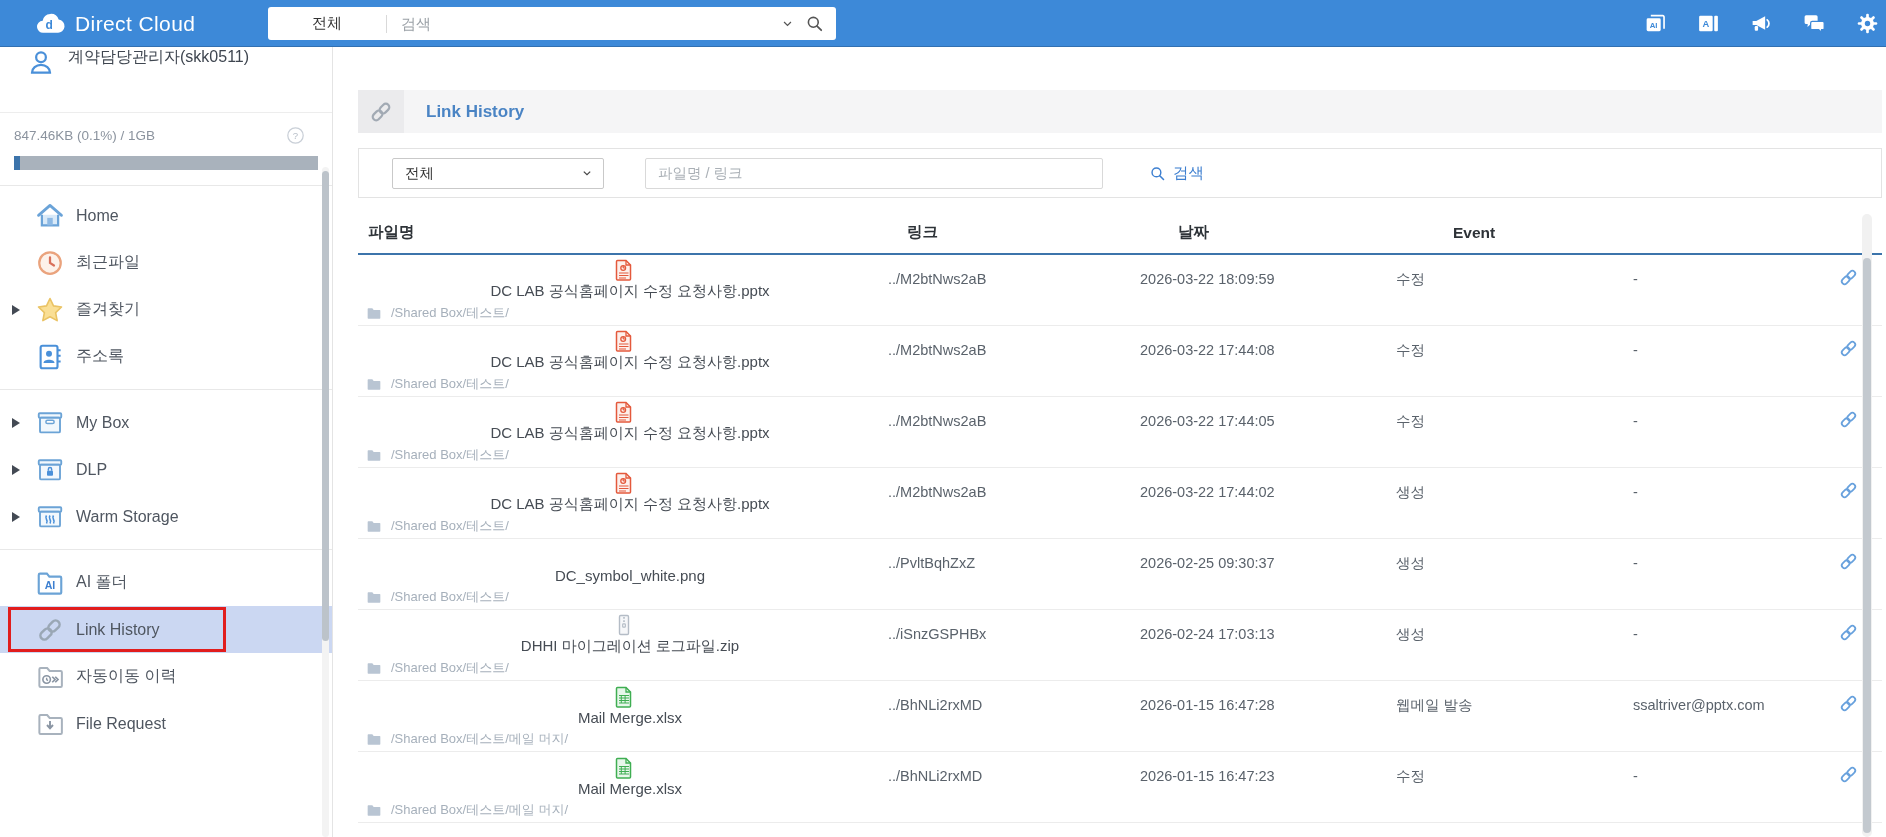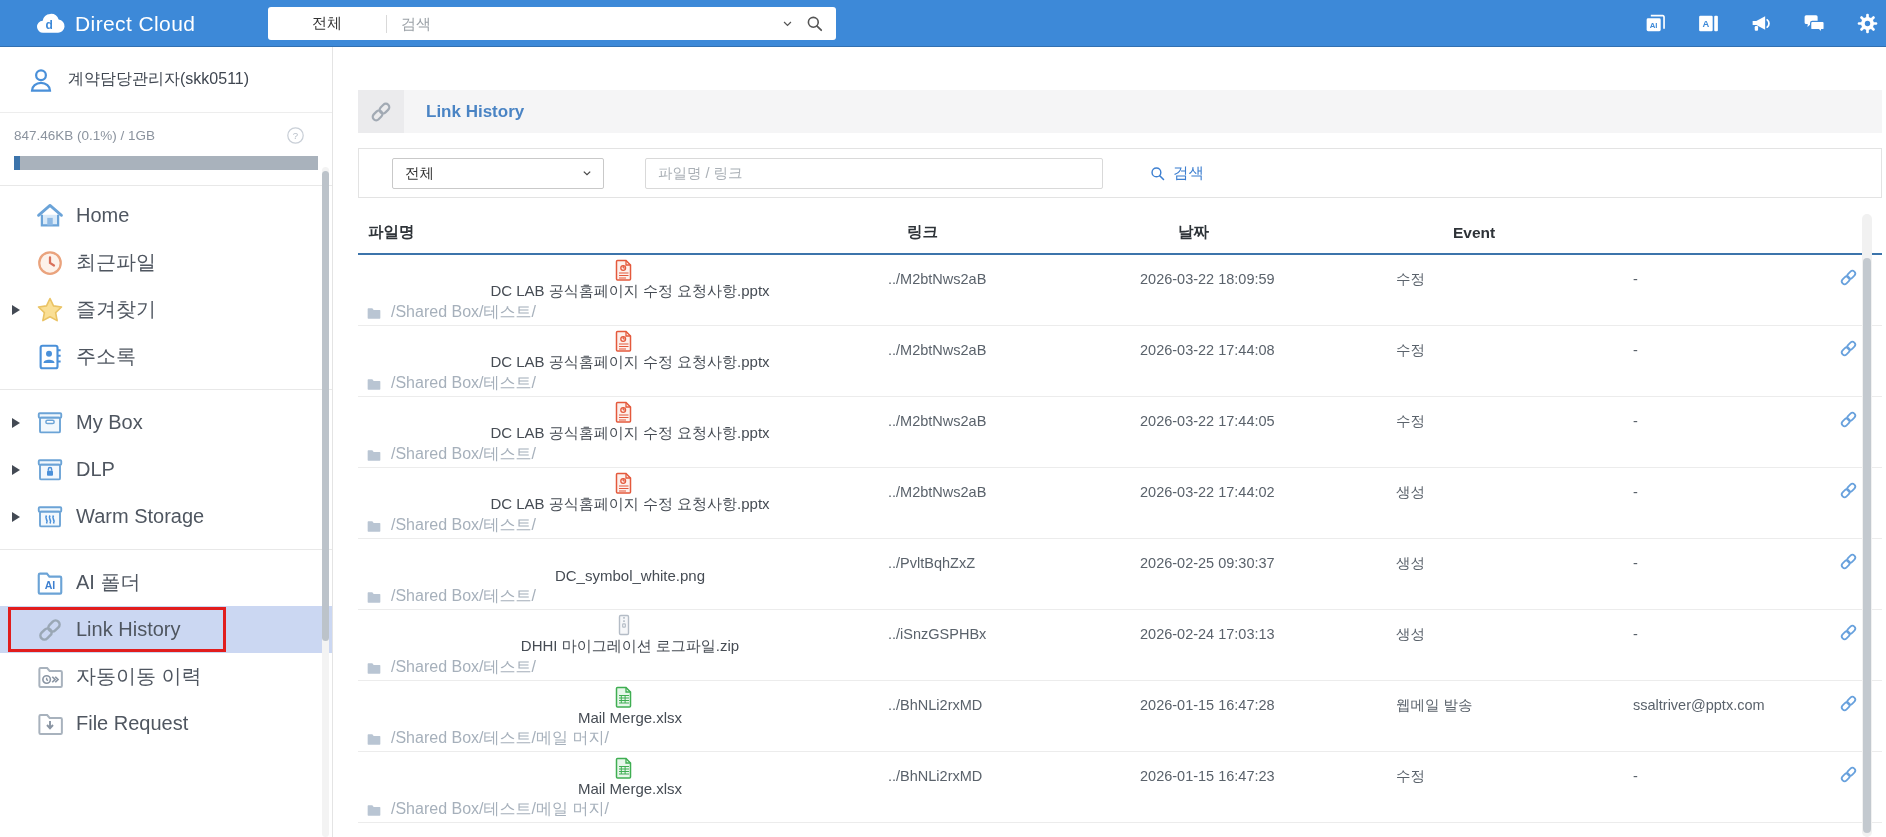--- a/index.html
+++ b/index.html
@@ -21,38 +21,38 @@
   .search-input{flex:1; border:none; outline:none; font-size:15px; color:#333; padding:0 10px 0 14px; height:100%; background:transparent;}
   .search-input::placeholder{color:#9aa0a6;}
   .search-caret{width:15px; height:15px; color:#555; margin-right:10px; cursor:pointer;}
   .search-mag{width:19px; height:19px; color:#555; margin-right:12px; cursor:pointer;}
   .topbar-icons{position:absolute; right:6px; top:0; height:47px; display:flex; align-items:center; gap:28px;}
   .tb-icon{width:25px; height:25px; cursor:pointer; display:inline-flex;}
   .tb-icon svg{width:100%; height:100%;}
 
   
   .sidebar{position:absolute; left:0; top:47px; width:333px; height:790px; background:#fff; border-right:1px solid #e4e4e4;}
-  .user-row{height:66px; display:flex; align-items:center; gap:12px; padding-left:26px; border-bottom:1px solid #ededed;}
+  .user-row{height:66px; display:flex; align-items:flex-start; gap:12px; padding-left:26px; border-bottom:1px solid #ededed;}
   .user-row .svg30{width:30px; height:30px;}
   .user-name{font-size:16px; color:#3f4650;}
   .storage-row{display:flex; align-items:center; justify-content:space-between; padding:12px 26px 0 14px;}
   .storage-text{font-size:13.5px; color:#8b939e;}
   .help-icon{width:21px; height:21px; cursor:pointer;}
   .progress{position:relative; margin:10px 14px 0 14px; height:14px; background:#a9b2bc;}
   .progress-fill{position:absolute; left:0; top:0; bottom:0; background:#3c74ab;}
   .side-sep{border-top:1px solid #e8e8e8; margin-top:15px;}
   .nav{padding-top:6px;}
   .nav-item{position:relative; height:47px; display:flex; align-items:center; cursor:pointer;}
   .nav-item.selected{background:var(--selbg);}
   .nav-item.selected::after{content:""; position:absolute; left:8px; top:1px; bottom:1px; width:212px; border:3px solid var(--selborder); pointer-events:none;}
   .arrow{width:9px; margin-left:12px; display:inline-block;}
   .arrow.on::before{content:""; display:block; width:0; height:0; border-top:5px solid transparent; border-bottom:5px solid transparent; border-left:8px solid #434a54;}
   .nav-icon{width:30px; height:30px; margin-left:14px; display:inline-flex;}
   .nav-icon svg{width:100%; height:100%;}
-  .nav-label{margin-left:11px; font-size:20px; color:#4f5660;}
+  .nav-label{margin-left:11px; font-size:16px; color:#4f5660;}
   .nav-divider{border-top:1px solid #e8e8e8; margin:9px 0;}
   .side-scroll{position:absolute; right:3px; top:120px; width:7px; height:670px; background:#f3f3f3; border-radius:4px;}
   .side-thumb{position:absolute; top:4px; width:7px; height:470px; background:#bcc3ca; border-radius:4px; cursor:pointer;}
 
   
   .page-head{position:absolute; left:358px; top:90px; width:1524px; height:43px; background:#f5f5f6; display:flex; align-items:center;}
   .head-icon-box{width:46px; height:43px; background:#ebebed; display:flex; align-items:center; justify-content:center;}
   .head-icon-box svg{width:26px; height:26px; color:#a2aab4;}
   .page-title{margin-left:22px; font-size:17px; font-weight:bold; color:var(--accent);}
 
@@ -77,21 +77,21 @@
   .f-icon{width:24px; height:24px; display:inline-flex; flex:none;}
   .f-icon svg{width:100%; height:100%;}
   .f-name{margin-left:12px; font-size:15px; color:#464c54; cursor:pointer;}
   .link-cell{cursor:pointer;}
   .recip-cell{padding-left:8px;}
   .action-cell{padding-left:8px;}
   .link-btn{display:inline-flex; width:21px; height:21px; color:#68a1dd; cursor:pointer;}
   .link-btn svg{width:100%; height:100%;}
   .path-line{height:25px; display:flex; align-items:center; padding-left:8px;}
   .path-line svg{width:16px; height:16px; color:#b9c5d3; flex:none;}
-  .f-path{margin-left:9px; font-size:16px; color:#a6b0bb;}
+  .f-path{margin-left:9px; font-size:13px; color:#a6b0bb;}
 
   .main-scroll{position:absolute; left:1862px; top:214px; width:10px; height:623px; background:#f1f1f1; border-radius:5px;}
   .main-thumb{position:absolute; top:44px; left:1px; width:8px; height:575px; background:#c3c9cf; border-radius:4px; cursor:pointer;}
 
   .svg30{display:inline-flex;}
   .svg30 svg{width:100%; height:100%;}
   .defs{position:absolute; width:0; height:0; overflow:hidden;}
 </style>
 </head>
 <body>

